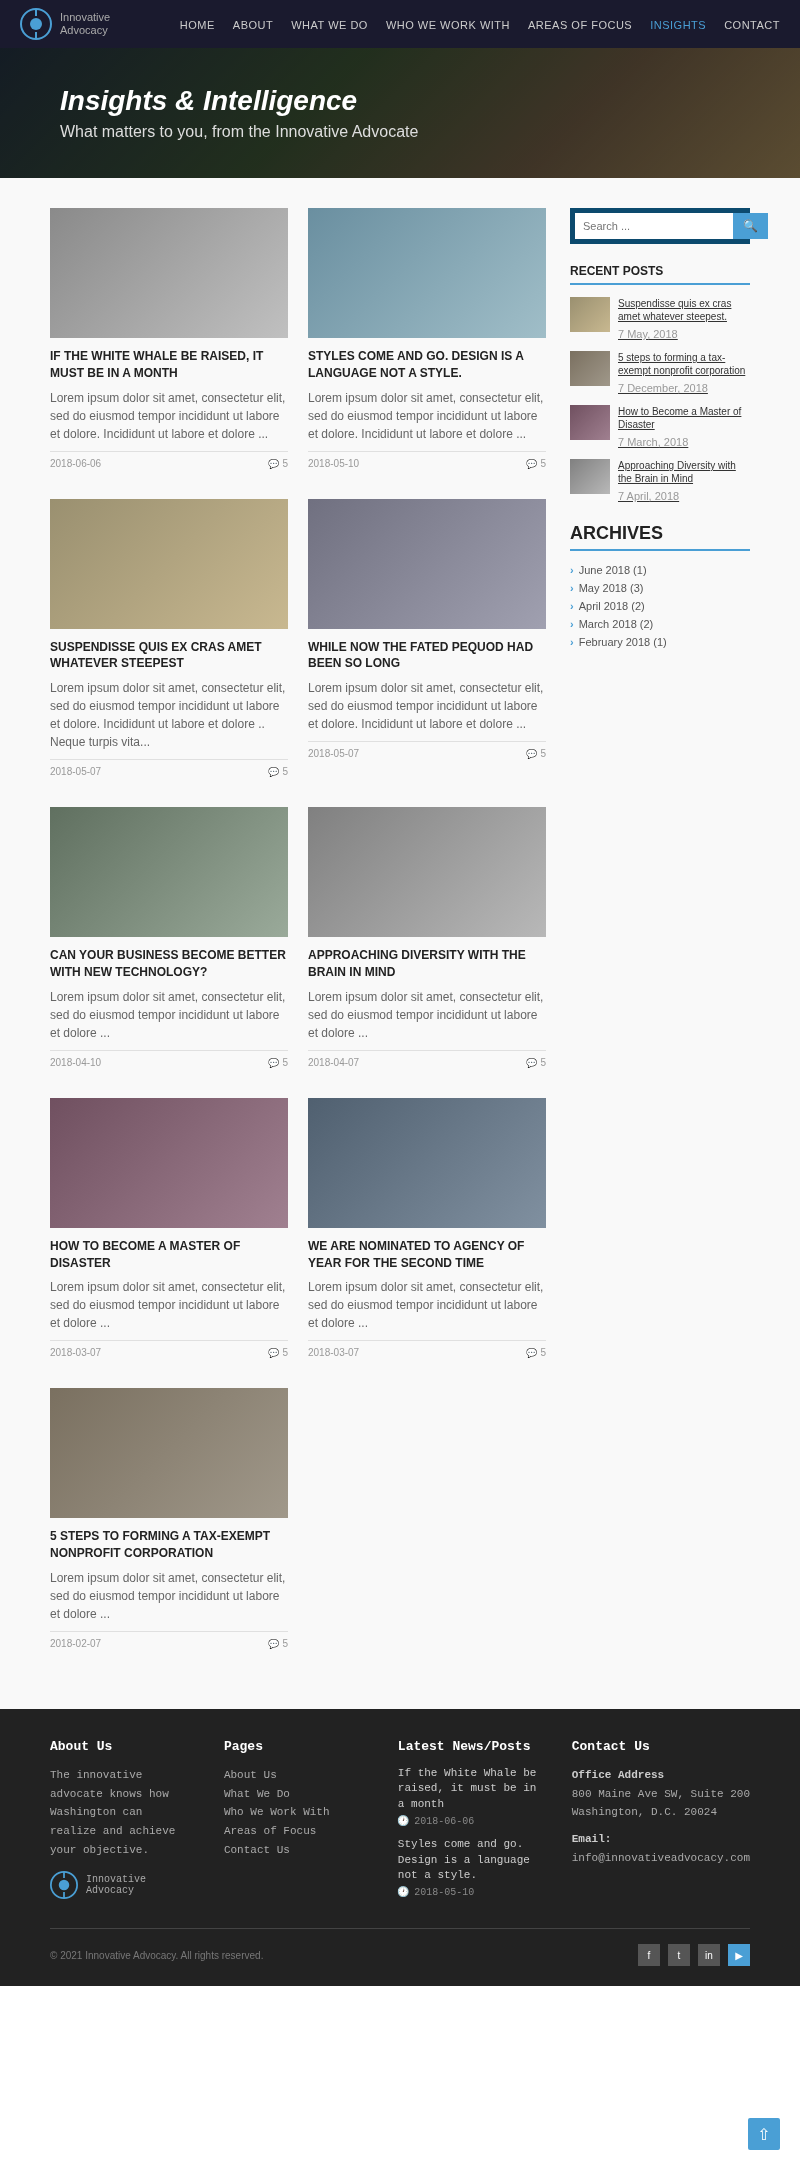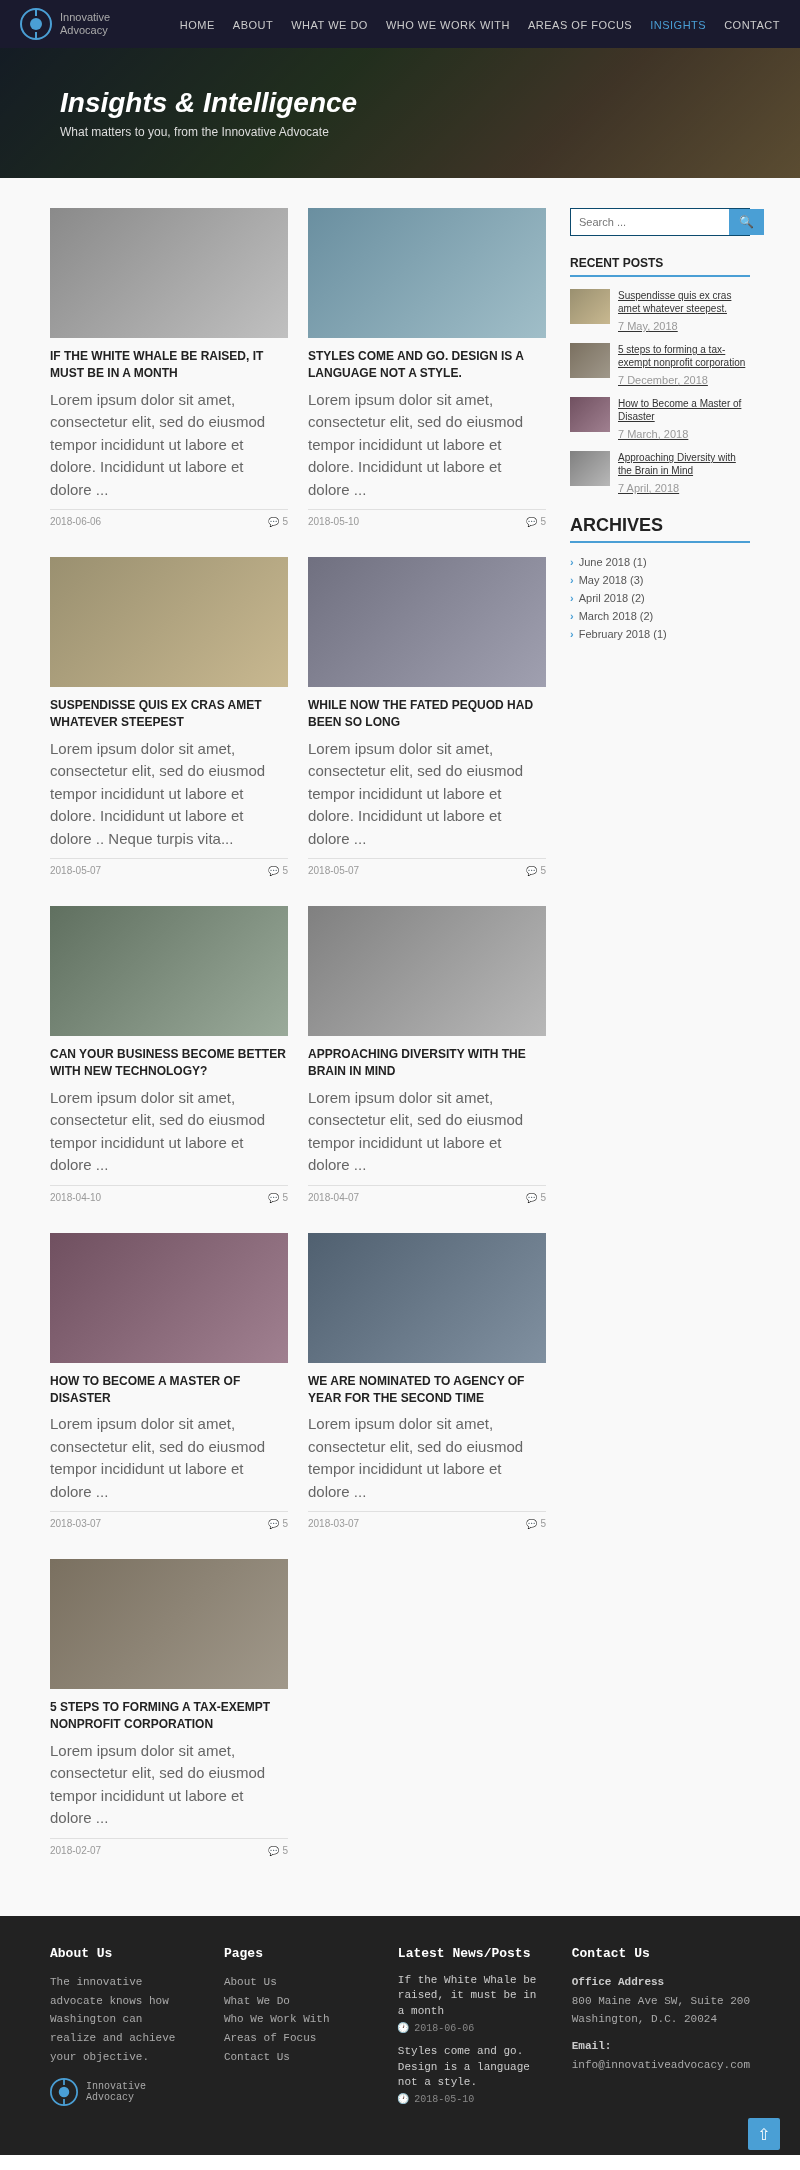--- a/index.html
+++ b/index.html
@@ -64,21 +64,21 @@
     }
     .hero-banner h1 {
       color: #fff;
       font-size: 28px;
       font-style: italic;
       font-weight: bold;
       margin-bottom: 6px;
     }
     .hero-banner p {
       color: #ddd;
-      font-size: 12px;
+      font-size: 16px;
     }
 
     
     .main-container {
       display: flex;
       gap: 24px;
       padding: 30px 50px;
       background: #f9f9f9;
     }
     .posts-area {
@@ -110,21 +110,21 @@
     }
     .post-card h3 {
       font-size: 12px;
       font-weight: bold;
       text-transform: uppercase;
       color: #222;
       margin-bottom: 7px;
       line-height: 1.4;
     }
     .post-card p {
-      font-size: 15px;
+      font-size: 12px;
       color: #666;
       line-height: 1.5;
       margin-bottom: 8px;
     }
     .post-meta {
       display: flex;
       justify-content: space-between;
       align-items: center;
       font-size: 10px;
       color: #999;
@@ -139,21 +139,21 @@
     }
     .post-meta-icon {
       display: flex;
       align-items: center;
       gap: 3px;
     }
 
     
     .search-box {
       display: flex;
-      border: 1px solid #0c4a6e;
+      border: 5px solid #0c4a6e;
       background: #1d4ed8;
       margin-bottom: 20px;
     }
     .search-box input {
       flex: 1;
       border: none;
       padding: 6px 8px;
       font-size: 11px;
       outline: none;
     }
@@ -611,15 +611,24 @@
     <div class="footer-col">
       <h4>Contact Us</h4>
       <p style="color:#ccc; font-weight:bold;">Office Address</p>
       <p>800 Maine Ave SW, Suite 200<br>Washington, D.C. 20024</p>
       <p style="margin-top:8px; color:#ccc; font-weight:bold;">Email:</p>
       <p>info@innovativeadvocacy.com</p>
     </div>
 
   </div>
 
+  <div class="footer-bottom">
+    <p>© 2021 Innovative Advocacy. All rights reserved.</p>
+    <div class="social-icons">
+      <div class="social-icon">f</div>
+      <div class="social-icon">t</div>
+      <div class="social-icon">in</div>
+      <div class="social-icon" style="background:#4a9fd5;">▶</div>
+    </div>
+  </div>
 </footer>
 
 <div class="scroll-top">⇧</div>
 
 </body></html>

